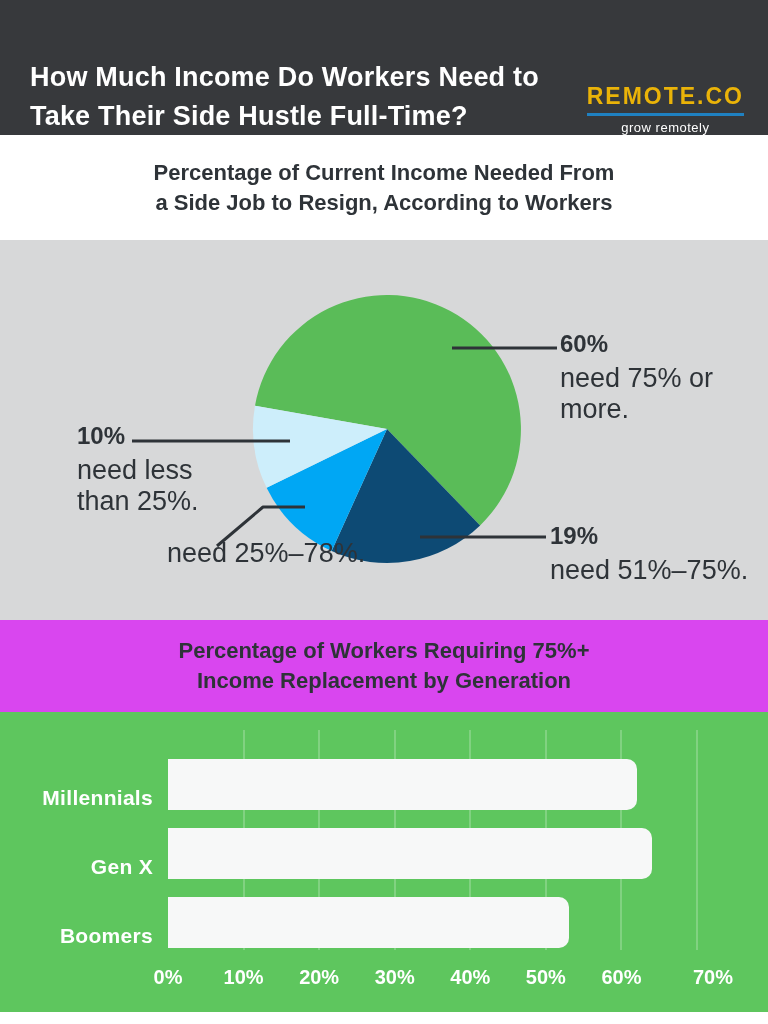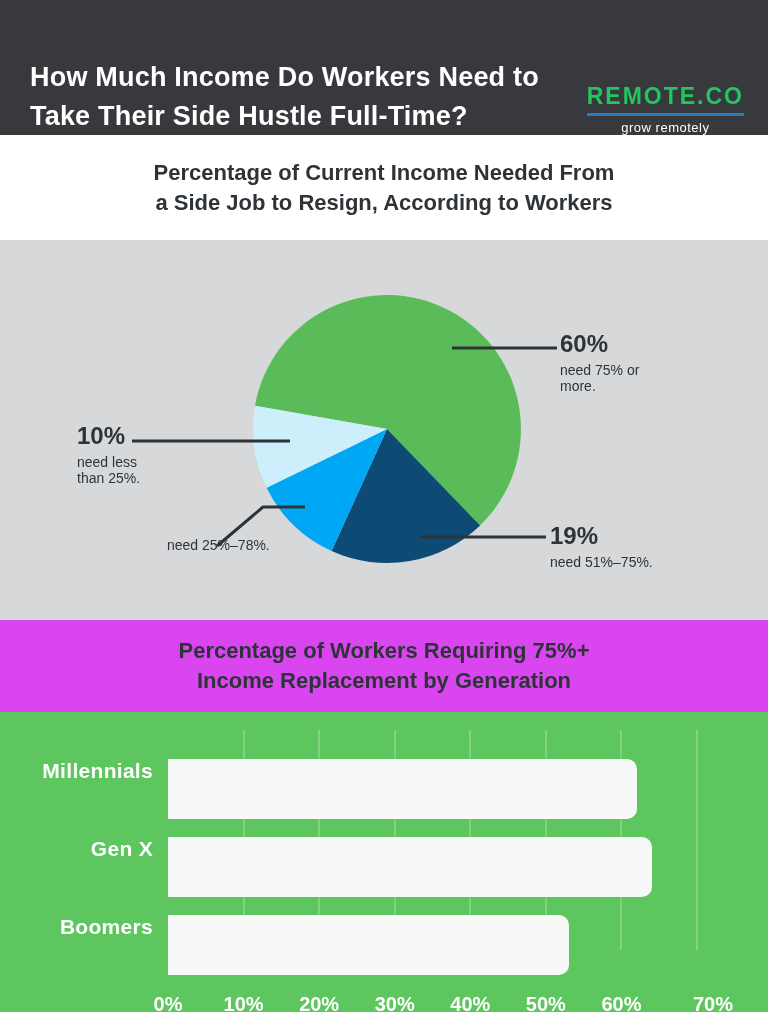--- a/index.html
+++ b/index.html
@@ -4,47 +4,47 @@
 <style>
   * { box-sizing: border-box; margin: 0; padding: 0; }
   html,body { width:768px; }
   body { font-family: "Liberation Sans", sans-serif; background:#fff; }
   .canvas { position:relative; width:768px; height:1024px; overflow:hidden; background:#fff; }
 
   
   .header { height:135px; background:#37393c; display:flex; justify-content:space-between; align-items:flex-end; padding:0 24px 0 30px; }
   .header-title { color:#ffffff; font-size:27px; font-weight:bold; line-height:1.42; white-space:pre-line; letter-spacing:0.2px; }
   .logo { text-align:center; }
-  .logo-name { color:#22c55e; font-size:23px; font-weight:bold; letter-spacing:2px; }
+  .logo-name { color:#eab308; font-size:23px; font-weight:bold; letter-spacing:2px; }
   .logo-underline { height:3px; background:#1f81c2; margin-top:3px; }
   .logo-tagline { color:#ffffff; font-size:13px; margin-top:4px; letter-spacing:0.5px; }
 
   
   .band1 { height:105px; background:#ffffff; display:flex; align-items:center; justify-content:center; }
   .band2 { height:92px; background:#d946ef; display:flex; align-items:center; justify-content:center; }
   .band-title { color:#2e3338; font-size:22px; font-weight:bold; text-align:center; line-height:1.36; white-space:pre-line; }
 
   
   .pie-section { position:relative; height:380px; background:#d7d8d9; }
   .pie-svg { position:absolute; left:0; top:0; }
   .pie-label { position:absolute; color:#2e3338; }
   .pie-label .pct { font-size:24px; font-weight:bold; line-height:1; }
-  .pie-label .desc { font-size:14px; line-height:1.13; margin-top:7px; white-space:pre-line; }
+  .pie-label .desc { font-size:27px; line-height:1.13; margin-top:7px; white-space:pre-line; }
   .lbl-60 { left:560px; top:332px; }
   .lbl-19 { left:550px; top:524px; }
   .lbl-11 { left:167px; top:531px; }
   .lbl-10 { left:77px;  top:424px; }
   
   .pie-section .pie-label { transform:translateY(-240px); }
 
   
   .bar-section { position:relative; height:300px; background:#5ec65e; padding-top:47px; }
   .gridlines { position:absolute; left:168px; top:18px; width:529px; height:220px; pointer-events:none; }
   .gridline { position:absolute; top:0; bottom:0; width:2px; background:rgba(255,255,255,0.22); transform:translateX(-50%); }
-  .bar-row { display:flex; align-items:flex-start; height:60px; margin-bottom:18px; position:relative; }
+  .bar-row { display:flex; align-items:flex-end; height:51px; margin-bottom:18px; position:relative; }
   .bar-label { width:153px; text-align:right; color:#ffffff; font-weight:bold; font-size:21px; letter-spacing:0.3px; }
   .bar-track { width:529px; height:100%; margin-left:15px; position:relative; }
   .bar-fill { height:100%; border-radius:0 10px 10px 0; }
   .ticks { position:relative; margin-left:168px; width:529px; height:26px; margin-top:10px; }
   .tick { position:absolute; transform:translateX(-50%); color:#ffffff; font-weight:bold; font-size:20px; white-space:nowrap; }
 </style>
 </head>
 <body>
 
 <div class="canvas">

